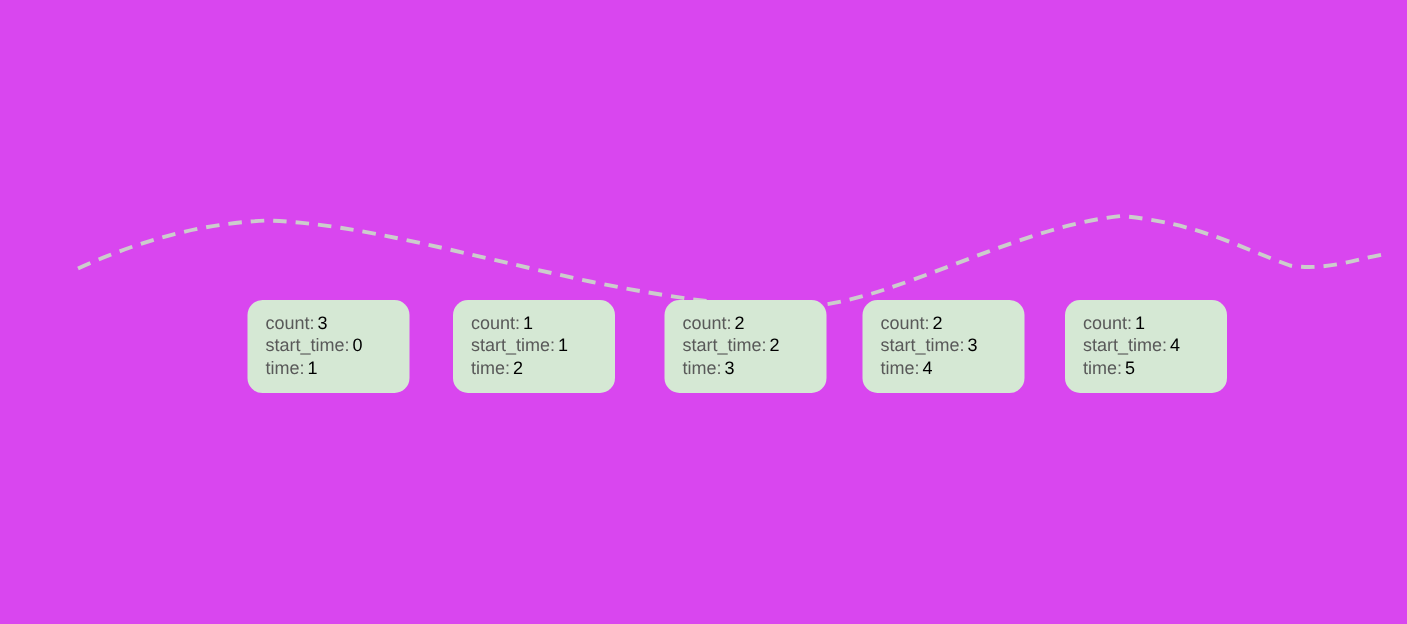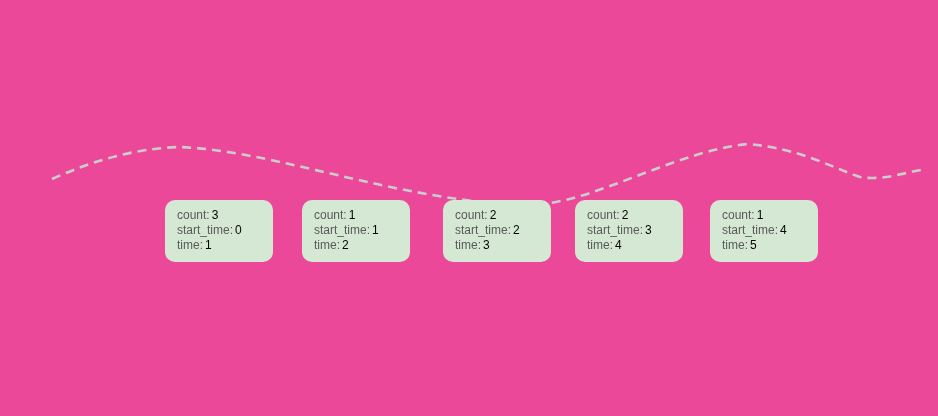--- a/index.html
+++ b/index.html
@@ -4,21 +4,21 @@
 <style>
   html, body {
     margin: 0;
     padding: 0;
     background: #000000;
   }
   .canvas {
     position: relative;
     width: 938px;
     height: 416px;
-    background: #ec4899;
+    background: #d946ef;
     overflow: hidden;
     font-family: "Liberation Sans", sans-serif;
   }
   .curve-svg {
     position: absolute;
     left: 0;
     top: 0;
     width: 938px;
     height: 416px;
     display: block;

